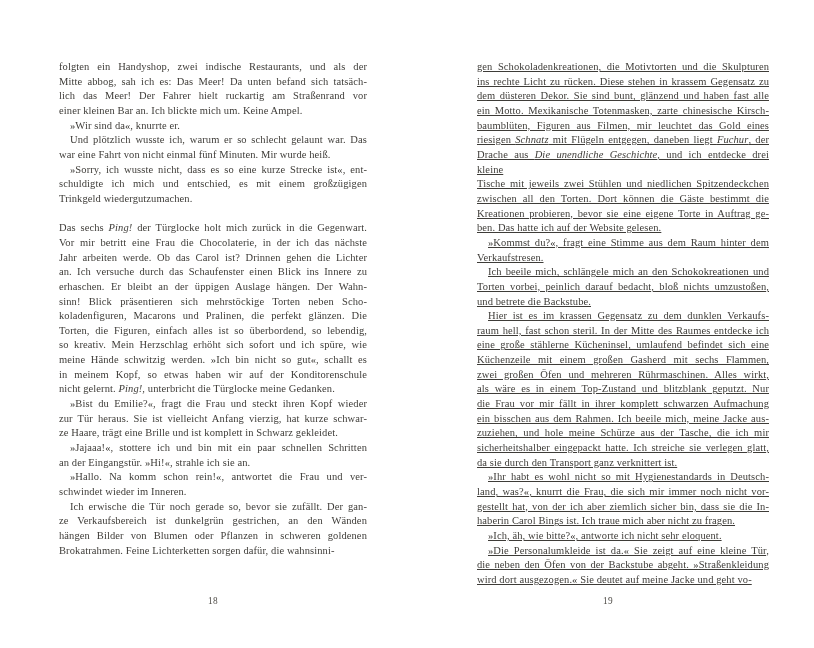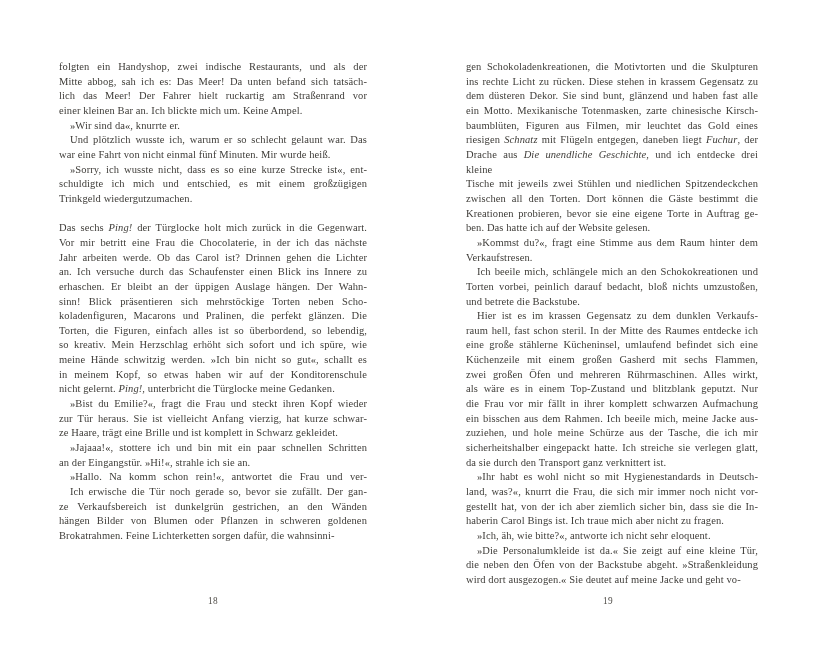--- a/index.html
+++ b/index.html
@@ -16,21 +16,21 @@
   .page.left  { left: 0;   width: 407px; }
   .page.right { left: 407px; width: 407px; }
   .col {
     position: absolute;
     top: 60px;
     font-size: 10.5px;
     line-height: 14.66px;
     letter-spacing: 0.1px;
   }
   .col.left  { left: 59px;  width: 308px; }
-  .col.right { left: 59px;  width: 292px; } 
+  .col.right { left: 70px;  width: 292px; text-decoration: underline; } 
   .line { text-align: justify; text-align-last: justify; }
   .line.last { text-align-last: left; }
   .para.indent .line:first-child { text-indent: 11px; }
   .para.gap { margin-top: 14.66px; }
   .pagenum {
     position: absolute;
     top: 596px;
     font-size: 9.3px;
     letter-spacing: 0.4px;
     color: #4e4b46;
@@ -83,20 +83,21 @@
           <div class="line"><span>»Bist du Emilie?«, fragt die Frau und steckt ihren Kopf wieder</span></div>
           <div class="line"><span>zur Tür heraus. Sie ist vielleicht Anfang vierzig, hat kurze schwar-</span></div>
           <div class="line last"><span>ze Haare, trägt eine Brille und ist komplett in Schwarz gekleidet.</span></div>
         </div>
         <div class="para indent">
           <div class="line"><span>»Jajaaa!«, stottere ich und bin mit ein paar schnellen Schritten</span></div>
           <div class="line last"><span>an der Eingangstür. »Hi!«, strahle ich sie an.</span></div>
         </div>
         <div class="para indent">
           <div class="line"><span>»Hallo. Na komm schon rein!«, antwortet die Frau und ver-</span></div>
+          <div class="line last"><span>schwindet wieder im Inneren.</span></div>
         </div>
         <div class="para indent">
           <div class="line"><span>Ich erwische die Tür noch gerade so, bevor sie zufällt. Der gan-</span></div>
           <div class="line"><span>ze Verkaufsbereich ist dunkelgrün gestrichen, an den Wänden</span></div>
           <div class="line"><span>hängen Bilder von Blumen oder Pflanzen in schweren goldenen</span></div>
           <div class="line last"><span>Brokatrahmen. Feine Lichterketten sorgen dafür, die wahnsinni-</span></div>
         </div>
       </div>
     <div class="pagenum left">18</div>
   </div>

